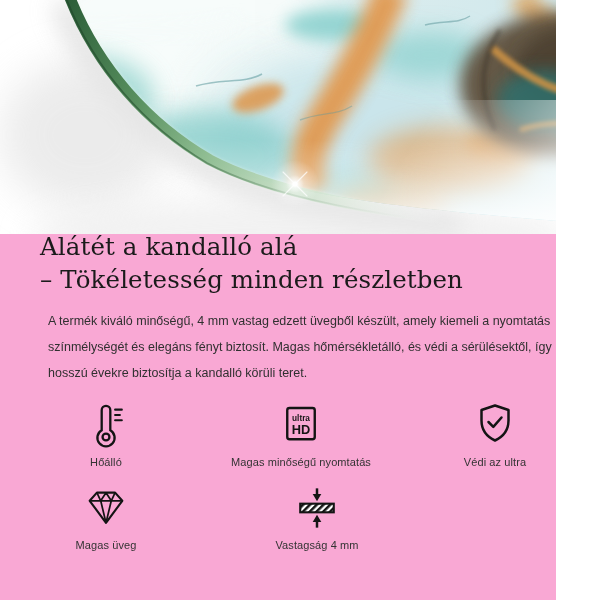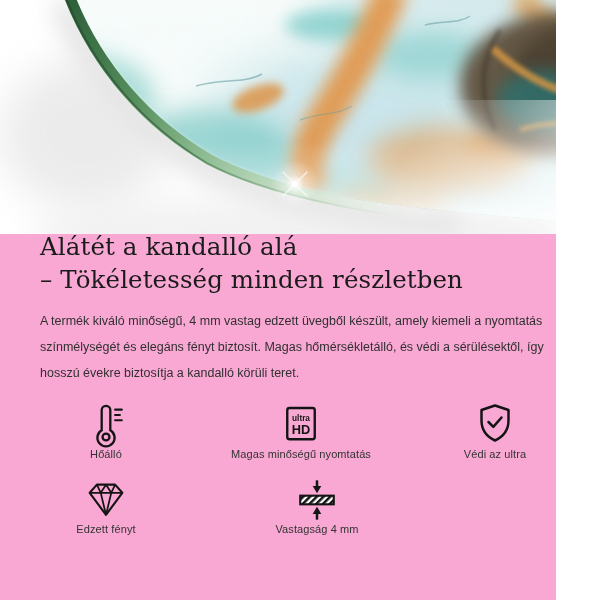--- a/index.html
+++ b/index.html
@@ -12,34 +12,34 @@
   .hero svg { display:block; }
 
   h1.title {
     position:absolute; left:40px; top:230px;
     font-family:"DejaVu Serif", serif; font-weight:400;
     font-size:24.5px; line-height:33px; color:#1b1b1b; letter-spacing:0.1px;
   }
   h1.title span { display:block; }
 
   p.desc {
-    position:absolute; left:40px; top:308px; width:545px;
+    position:absolute; left:48px; top:308px; width:545px;
     font-size:12.5px; line-height:26px; color:#303030;
   }
   p.desc span { display:block; white-space:nowrap; }
 
   .features { position:absolute; left:0; top:402px; width:600px; }
   .frow { display:flex; }
   .frow + .frow { margin-top:17px; }
   .fitem { display:flex; flex-direction:column; align-items:center; }
   .fitem.c1 { width:212px; }
   .fitem.c2 { width:178px; }
   .fitem.c3 { width:210px; }
   .icon-box { height:46px; display:flex; align-items:center; justify-content:flex-start; }
-  .flabel { font-size:11px; color:#333333; letter-spacing:0.1px; }
+  .flabel { margin-top:8px; font-size:11px; color:#333333; letter-spacing:0.1px; }
 </style>
 </head>
 <body>
 
 <div class="page">
 
   <div class="hero">
     <svg width="600" height="234" viewBox="0 0 600 234">
       <defs>
         <filter id="b2" x="-60%" y="-60%" width="220%" height="220%">
@@ -220,21 +220,21 @@
     </div>
     <div class="frow">
 
       <div class="fitem c1">
         <div class="icon-box">
           <svg width="46" height="46" viewBox="0 0 48 48" fill="none" stroke="#141414" stroke-width="2.2" stroke-linejoin="round">
             <path d="M14.5,8 H33.5 L41,16.5 L24,39.5 L7,16.5 Z"></path>
             <path d="M7,16.5 H41 M14.5,8 L18.5,16.5 L24,39.5 M33.5,8 L29.5,16.5 L24,39.5 M24,8 L18.5,16.5 M24,8 L29.5,16.5" stroke-width="1.8"></path>
           </svg>
         </div>
-        <div class="flabel">Edzett fényt</div>
+        <div class="flabel">Magas üveg</div>
       </div>
 
 
       <div class="fitem c3">
         <div class="icon-box">
           <svg width="46" height="46" viewBox="0 0 48 48">
             <defs>
               <pattern id="hatch-th" width="5" height="5" patternUnits="userSpaceOnUse" patternTransform="rotate(45)">
                 <rect width="5" height="5" fill="#ffffff"></rect>
                 <rect width="2.6" height="5" fill="#141414"></rect>

